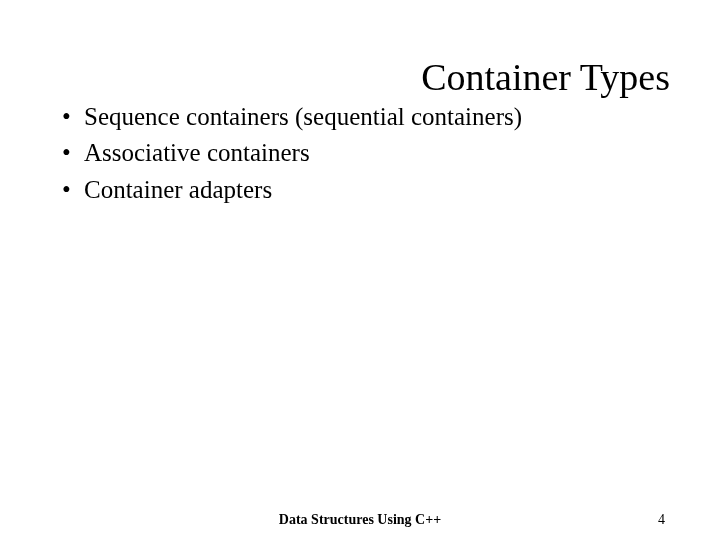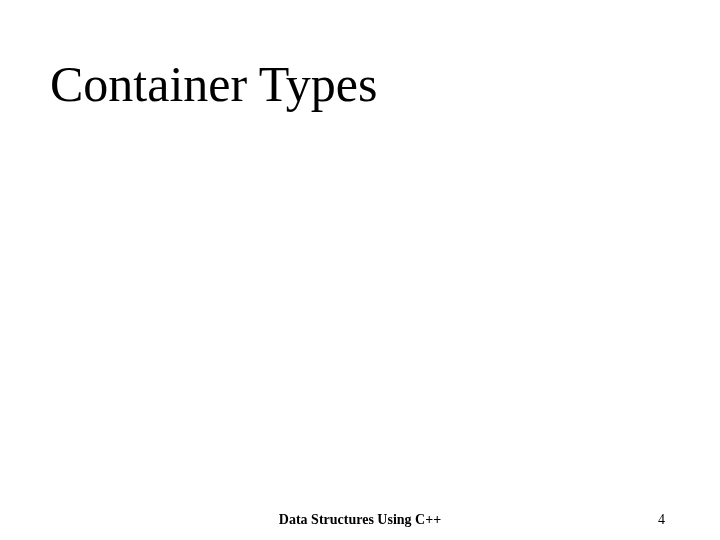--- a/index.html
+++ b/index.html
@@ -16,22 +16,22 @@
       position: relative;
       overflow: hidden;
     }
     .slide {
       width: 100%;
       height: 100%;
       padding: 45px 50px 30px 50px;
       position: relative;
     }
     .title {
-      text-align: left;
-      font-size: 50px;
+      text-align: right;
+      font-size: 38px;
       font-weight: normal;
       margin-top: 10px;
     }
     .bullets {
       list-style: none;
       padding-left: 12px;
     }
     .bullets li {
       font-size: 25px;
       line-height: 1.45;
@@ -60,17 +60,22 @@
     .footer-right {
       position: absolute;
       right: 55px;
     }
   </style>
 </head>
 <body>
 
 <div class="slide">
   <h1 class="title">Container Types</h1>
+  <ul class="bullets">
+    <li>Sequence containers (sequential containers)</li>
+    <li>Associative containers</li>
+    <li>Container adapters</li>
+  </ul>
   <div class="footer">
     <span class="footer-center">Data Structures Using C++</span>
     <span class="footer-right">4</span>
   </div>
 </div>
 
 </body></html>

